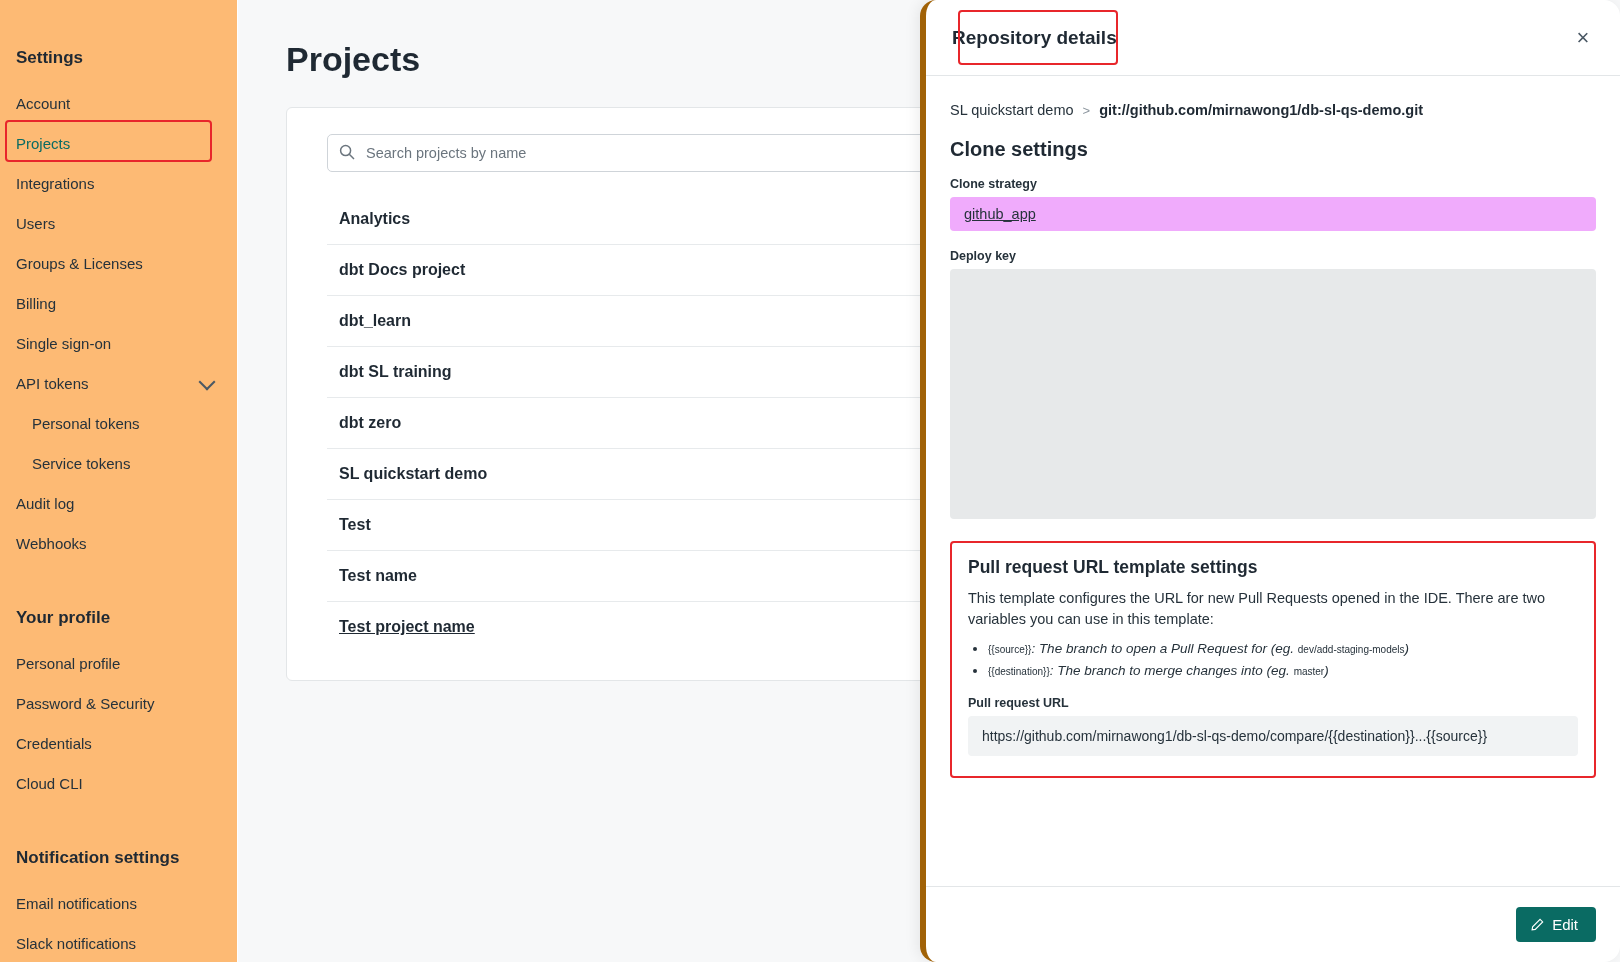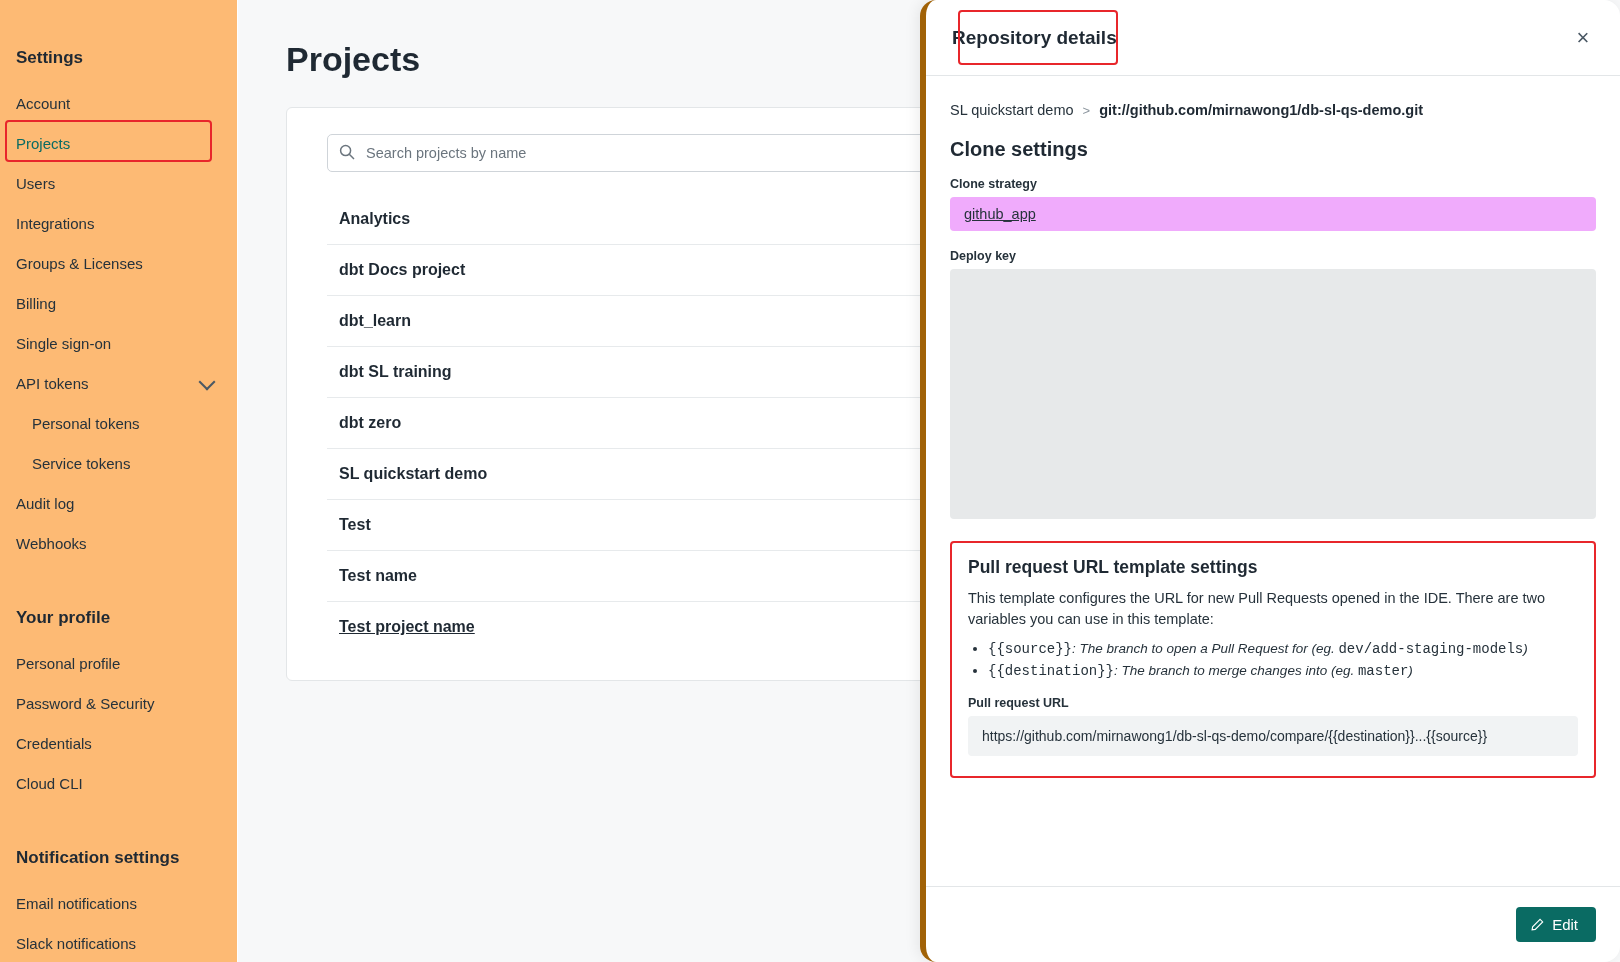--- a/index.html
+++ b/index.html
@@ -212,21 +212,21 @@
     line-height: 21px;
     margin-bottom: 8px;
   }
   .pr-list { margin: 0 0 14px 20px; }
   .pr-list li {
     font-size: 13.5px;
     font-style: italic;
     color: #26323b;
     line-height: 21px;
   }
-  .mono { font-family: Liberation Mono, monospace; font-style: normal; font-size: 14px; }
+  .mono { font-family: Liberation Sans, sans-serif; font-style: normal; font-size: 10px; }
   .pr-url-box {
     background: #f1f3f4;
     border-radius: 4px;
     font-size: 14px;
     color: #26323b;
     padding: 12px 14px;
   }
   .drawer-footer {
     height: 76px;
     border-top: 1px solid #e3e6e8;
@@ -259,24 +259,24 @@
   <nav class="sidebar">
     <div class="sidebar-heading">Settings</div>
 
     <div class="sidebar-item">
       <span>Account</span>
     </div>
     <div class="sidebar-item active">
       <span>Projects</span>
     </div>
     <div class="sidebar-item">
+      <span>Integrations</span>
+    </div>
+    <div class="sidebar-item">
       <span>Users</span>
-    </div>
-    <div class="sidebar-item">
-      <span>Integrations</span>
     </div>
     <div class="sidebar-item">
       <span>Groups &amp; Licenses</span>
     </div>
     <div class="sidebar-item">
       <span>Billing</span>
     </div>
     <div class="sidebar-item">
       <span>Single sign-on</span>
     </div>

